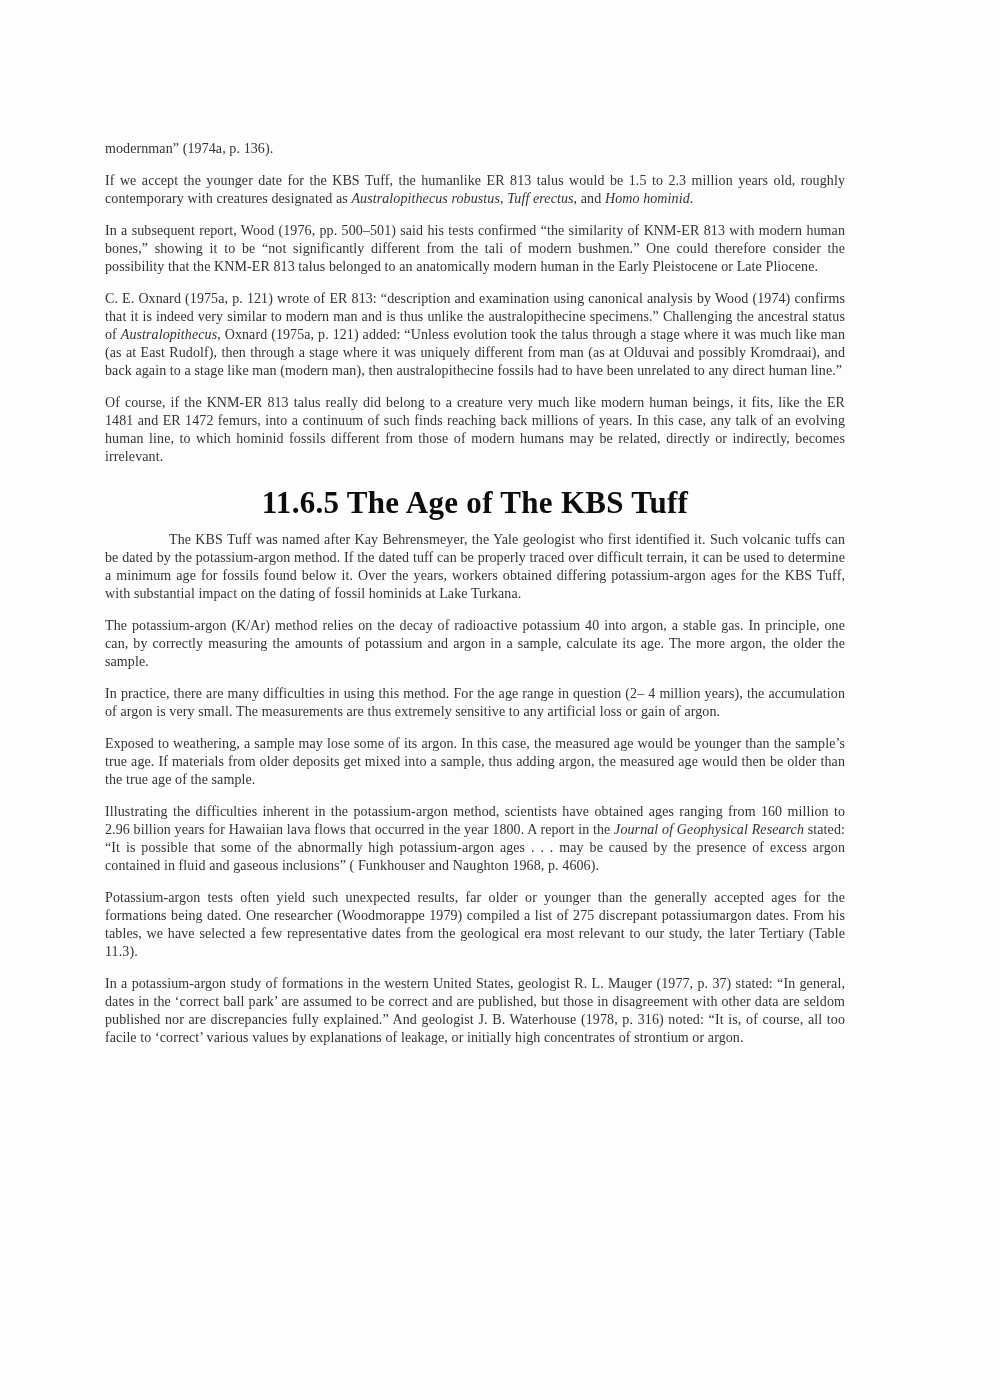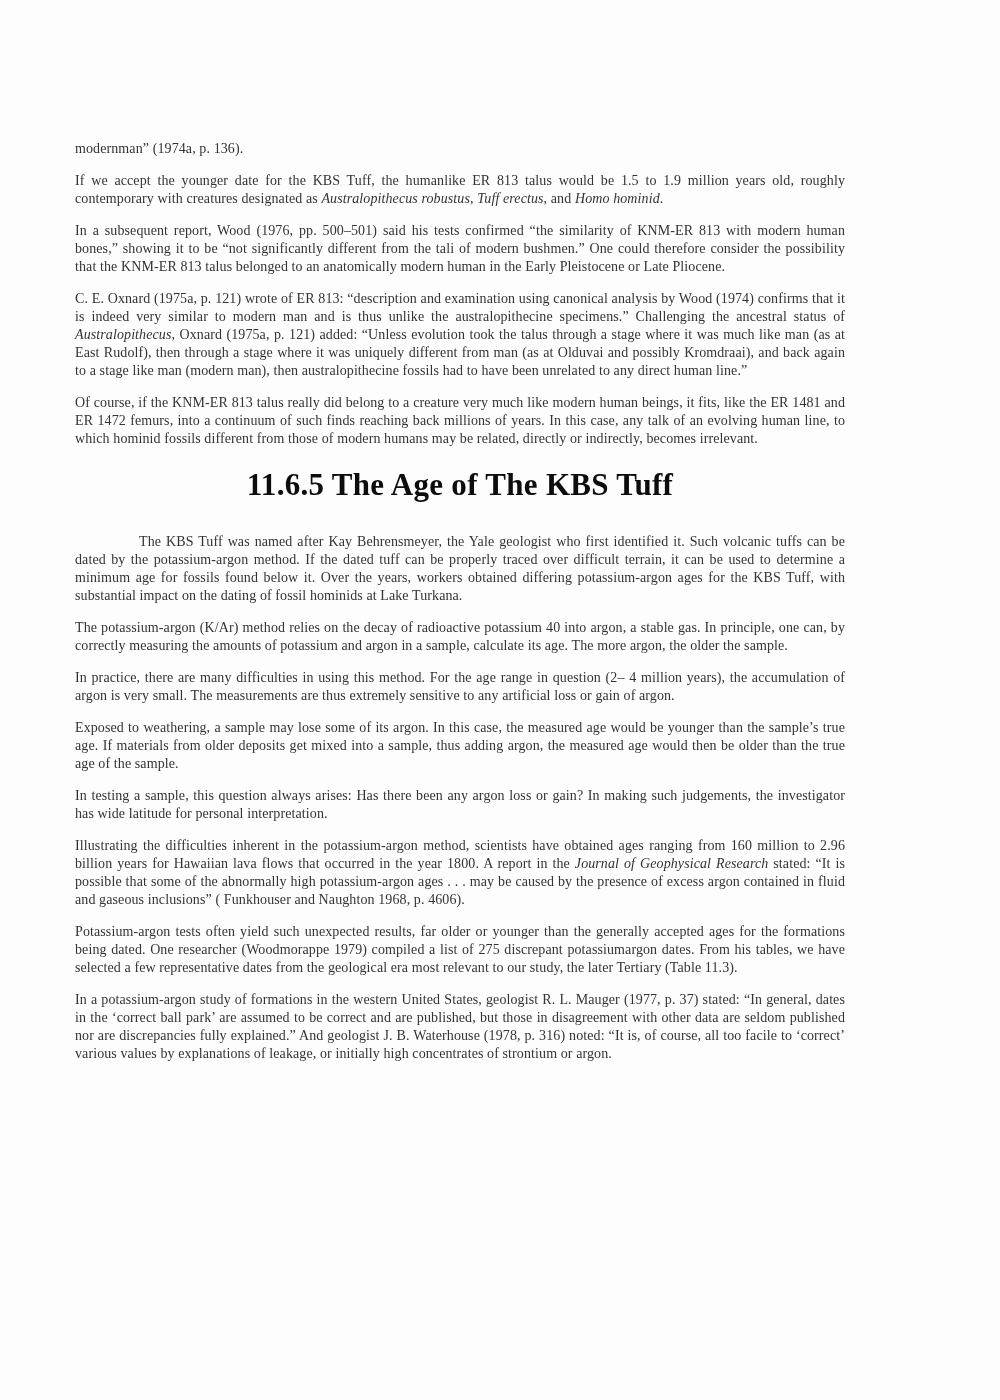--- a/index.html
+++ b/index.html
@@ -11,21 +11,21 @@
     width: 1000px;
     height: 1400px;
     overflow: hidden;
     font-family: "Liberation Serif", "DejaVu Serif", serif;
   }
   .page {
     box-sizing: border-box;
     width: 1000px;
     height: 1400px;
     background: #fdfdfd;
-    padding: 140px 155px 40px 75px;
+    padding: 140px 155px 40px 105px;
   }
   .body-para {
     margin: 0 0 14px 0;
     font-size: 14px;
     line-height: 18px;
     text-align: justify;
     color: #333333;
     letter-spacing: 0.1px;
   }
   .body-para.indent {
@@ -33,41 +33,40 @@
   }
   .body-para em {
     font-style: italic;
   }
   .section-heading {
     font-size: 31px;
     line-height: 37px;
     font-weight: bold;
     text-align: center;
     color: #0d0d0d;
-    margin: 18px 0 30px 0;
+    margin: 18px 0 10px 0;
     letter-spacing: 0.3px;
   }
 </style>
 </head>
 <body>
 
 <div class="page">
   <div>
       <p class="body-para"><span>modernman” (1974a, p. 136).</span></p>
-      <p class="body-para"><span>If we accept the younger date for the KBS Tuff, the humanlike ER 813 talus would be 1.5 to 1.9 million years old, roughly contemporary with creatures designated as </span><em>Australopithecus robustus</em><span>, </span><em>Tuff erectus</em><span>, and </span><em>Homo hominid</em><span>.</span></p>
+      <p class="body-para"><span>If we accept the younger date for the KBS Tuff, the humanlike ER 813 talus would be 1.5 to 2.3 million years old, roughly contemporary with creatures designated as </span><em>Australopithecus robustus</em><span>, </span><em>Tuff erectus</em><span>, and </span><em>Homo hominid</em><span>.</span></p>
       <p class="body-para"><span>In a subsequent report, Wood (1976, pp. 500–501) said his tests confirmed “the similarity of KNM-ER 813 with modern human bones,” showing it to be “not significantly different from the tali of modern bushmen.” One could therefore consider the possibility that the KNM-ER 813 talus belonged to an anatomically modern human in the Early Pleistocene or Late Pliocene.</span></p>
       <p class="body-para"><span>C. E. Oxnard (1975a, p. 121) wrote of ER 813: “description and examination using canonical analysis by Wood (1974) confirms that it is indeed very similar to modern man and is thus unlike the australopithecine specimens.” Challenging the ancestral status of </span><em>Australopithecus</em><span>, Oxnard (1975a, p. 121) added: “Unless evolution took the talus through a stage where it was much like man (as at East Rudolf), then through a stage where it was uniquely different from man (as at Olduvai and possibly Kromdraai), and back again to a stage like man (modern man), then australopithecine fossils had to have been unrelated to any direct human line.”</span></p>
       <p class="body-para"><span>Of course, if the KNM-ER 813 talus really did belong to a creature very much like modern human beings, it fits, like the ER 1481 and ER 1472 femurs, into a continuum of such finds reaching back millions of years. In this case, any talk of an evolving human line, to which hominid fossils different from those of modern humans may be related, directly or indirectly, becomes irrelevant.</span></p>
     </div>
 
   <h1 class="section-heading">11.6.5 The Age of The KBS Tuff</h1>
 
   <div>
       <p class="body-para indent"><span>The KBS Tuff was named after Kay Behrensmeyer, the Yale geologist who first identified it. Such volcanic tuffs can be dated by the potassium-argon method. If the dated tuff can be properly traced over difficult terrain, it can be used to determine a minimum age for fossils found below it. Over the years, workers obtained differing potassium-argon ages for the KBS Tuff, with substantial impact on the dating of fossil hominids at Lake Turkana.</span></p>
       <p class="body-para"><span>The potassium-argon (K/Ar) method relies on the decay of radioactive potassium 40 into argon, a stable gas. In principle, one can, by correctly measuring the amounts of potassium and argon in a sample, calculate its age. The more argon, the older the sample.</span></p>
       <p class="body-para"><span>In practice, there are many difficulties in using this method. For the age range in question (2– 4 million years), the accumulation of argon is very small. The measurements are thus extremely sensitive to any artificial loss or gain of argon.</span></p>
       <p class="body-para"><span>Exposed to weathering, a sample may lose some of its argon. In this case, the measured age would be younger than the sample’s true age. If materials from older deposits get mixed into a sample, thus adding argon, the measured age would then be older than the true age of the sample.</span></p>
-      <p class="body-para"><span>In testing a sample, this question always arises: Has there been any argon loss or gain? In making such judgements, the investigator has wide latitude for personal interpretation.</span></p>
       <p class="body-para"><span>Illustrating the difficulties inherent in the potassium-argon method, scientists have obtained ages ranging from 160 million to 2.96 billion years for Hawaiian lava flows that occurred in the year 1800. A report in the </span><em>Journal of Geophysical Research</em><span> stated: “It is possible that some of the abnormally high potassium-argon ages . . . may be caused by the presence of excess argon contained in fluid and gaseous inclusions” ( Funkhouser and Naughton 1968, p. 4606).</span></p>
       <p class="body-para"><span>Potassium-argon tests often yield such unexpected results, far older or younger than the generally accepted ages for the formations being dated. One researcher (Woodmorappe 1979) compiled a list of 275 discrepant potassiumargon dates. From his tables, we have selected a few representative dates from the geological era most relevant to our study, the later Tertiary (Table 11.3).</span></p>
       <p class="body-para"><span>In a potassium-argon study of formations in the western United States, geologist R. L. Mauger (1977, p. 37) stated: “In general, dates in the ‘correct ball park’ are assumed to be correct and are published, but those in disagreement with other data are seldom published nor are discrepancies fully explained.” And geologist J. B. Waterhouse (1978, p. 316) noted: “It is, of course, all too facile to ‘correct’ various values by explanations of leakage, or initially high concentrates of strontium or argon.</span></p>
     </div>
 </div>
 
 </body></html>

